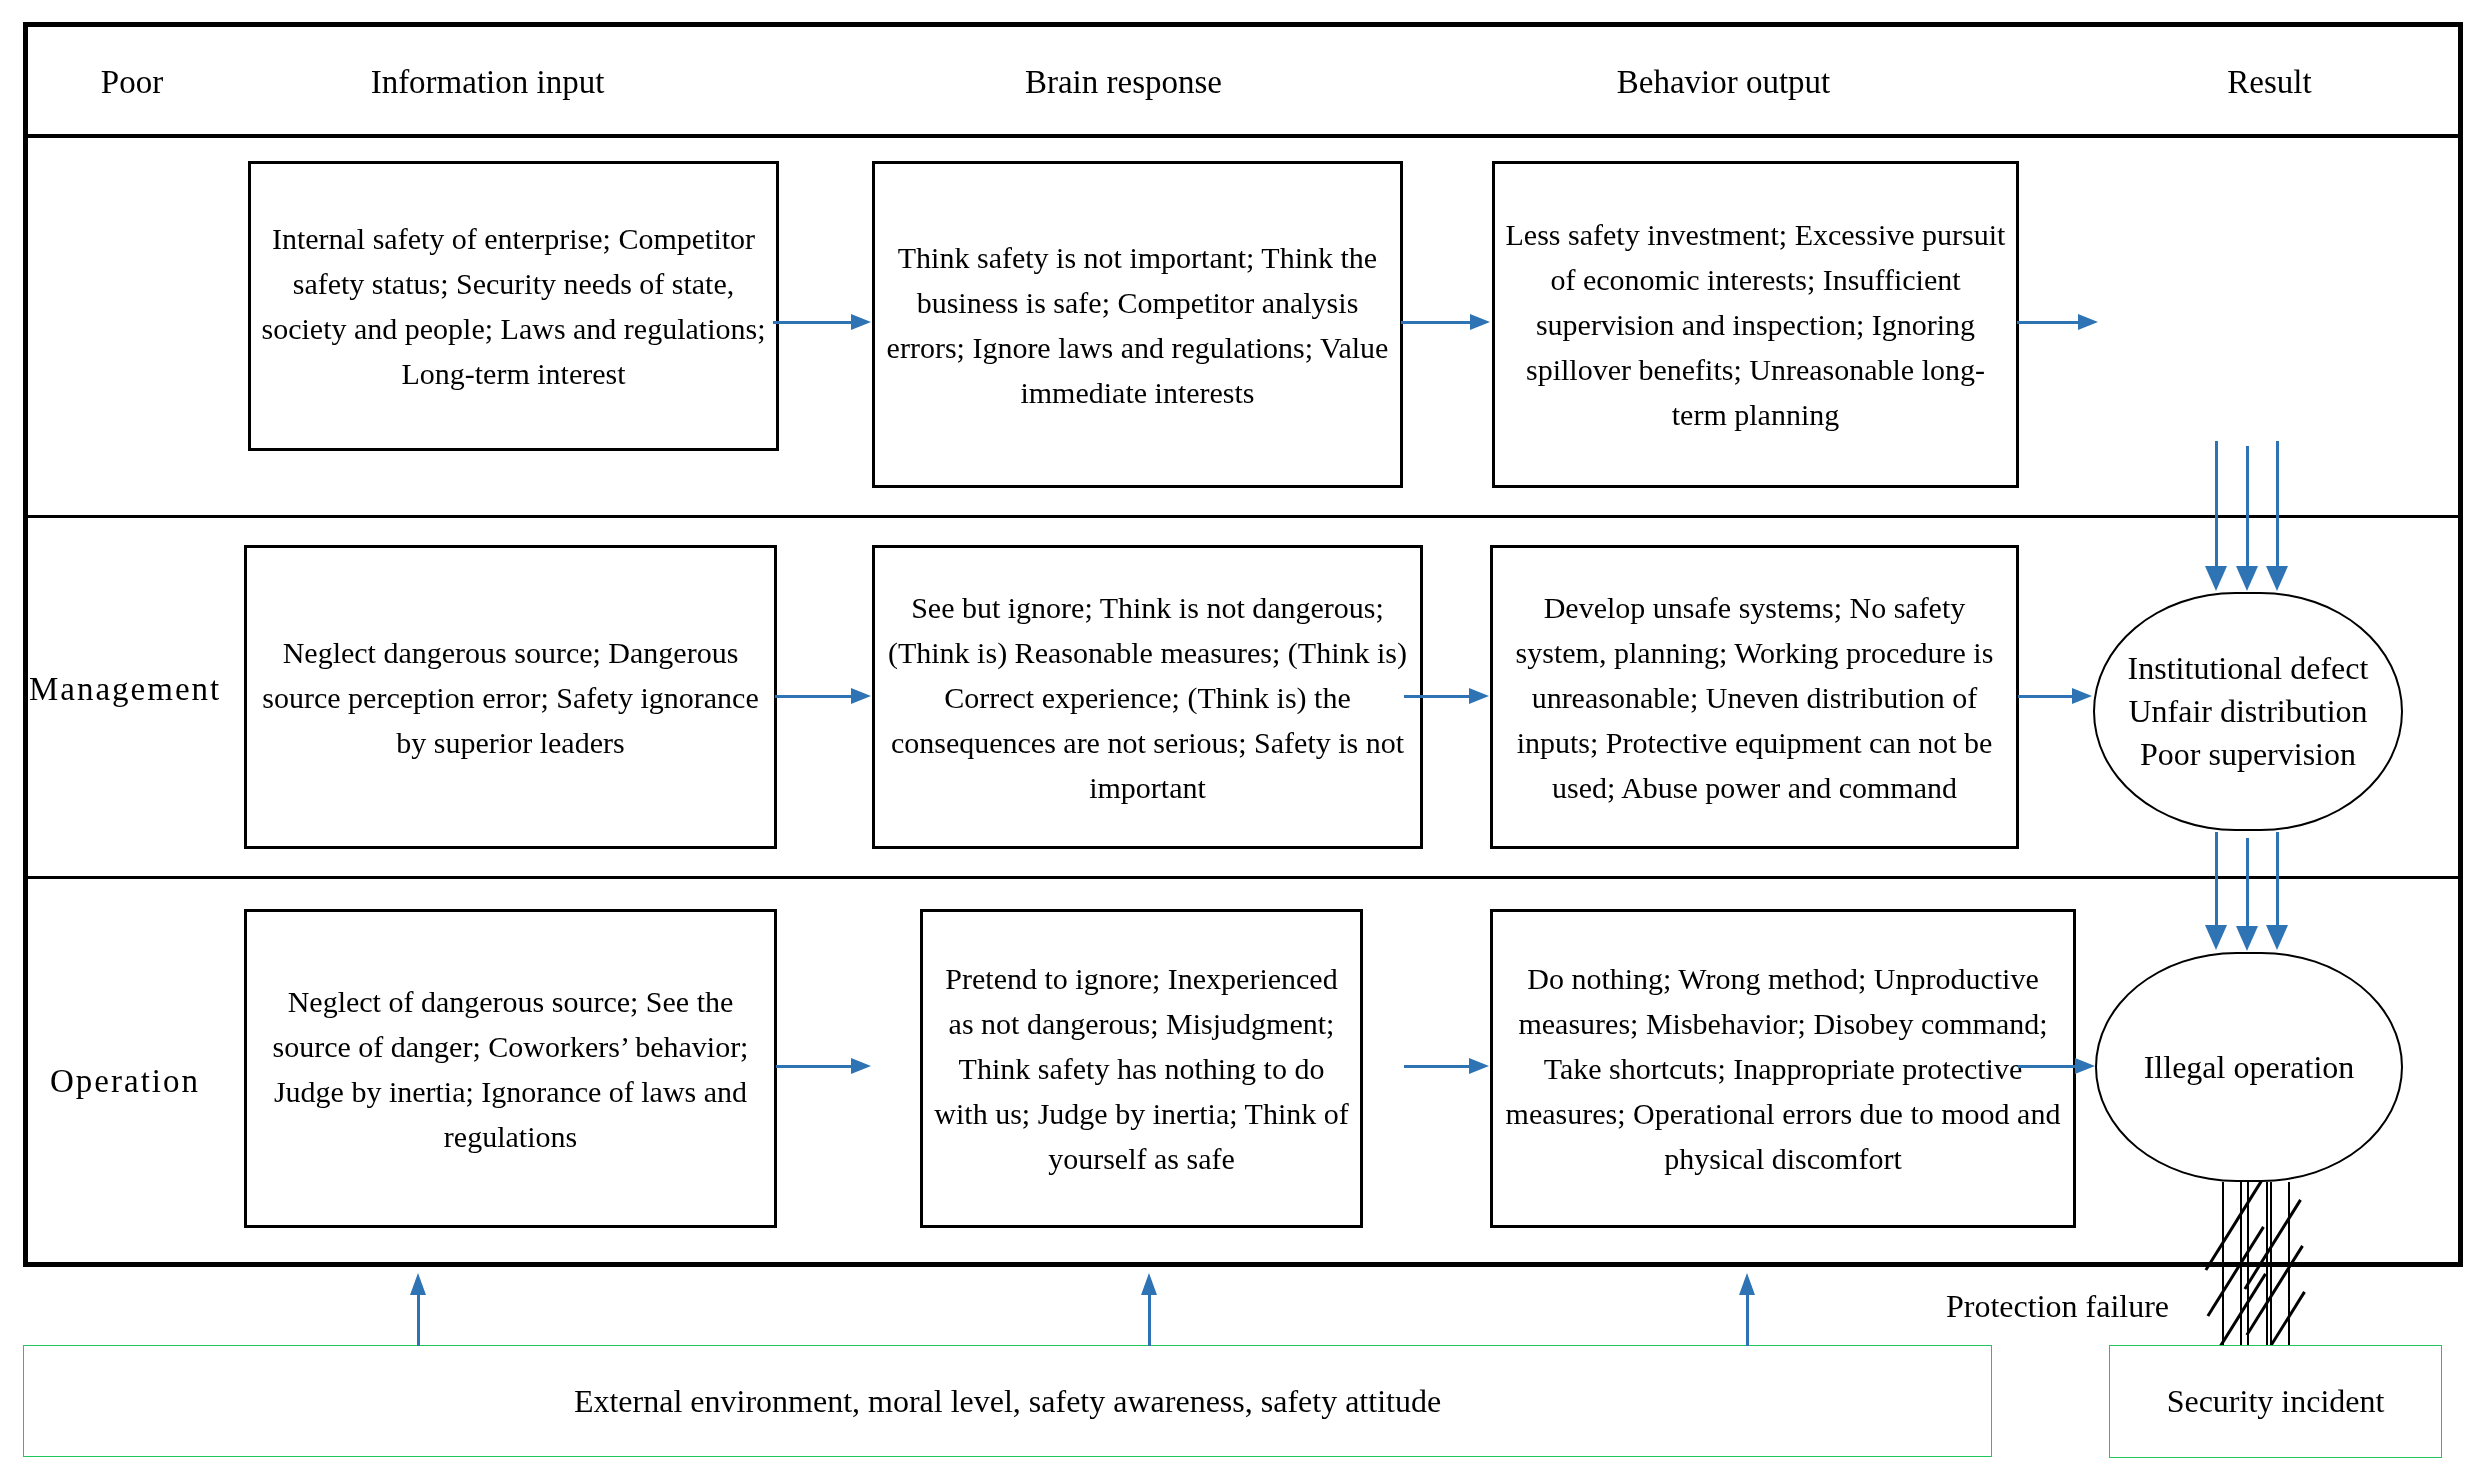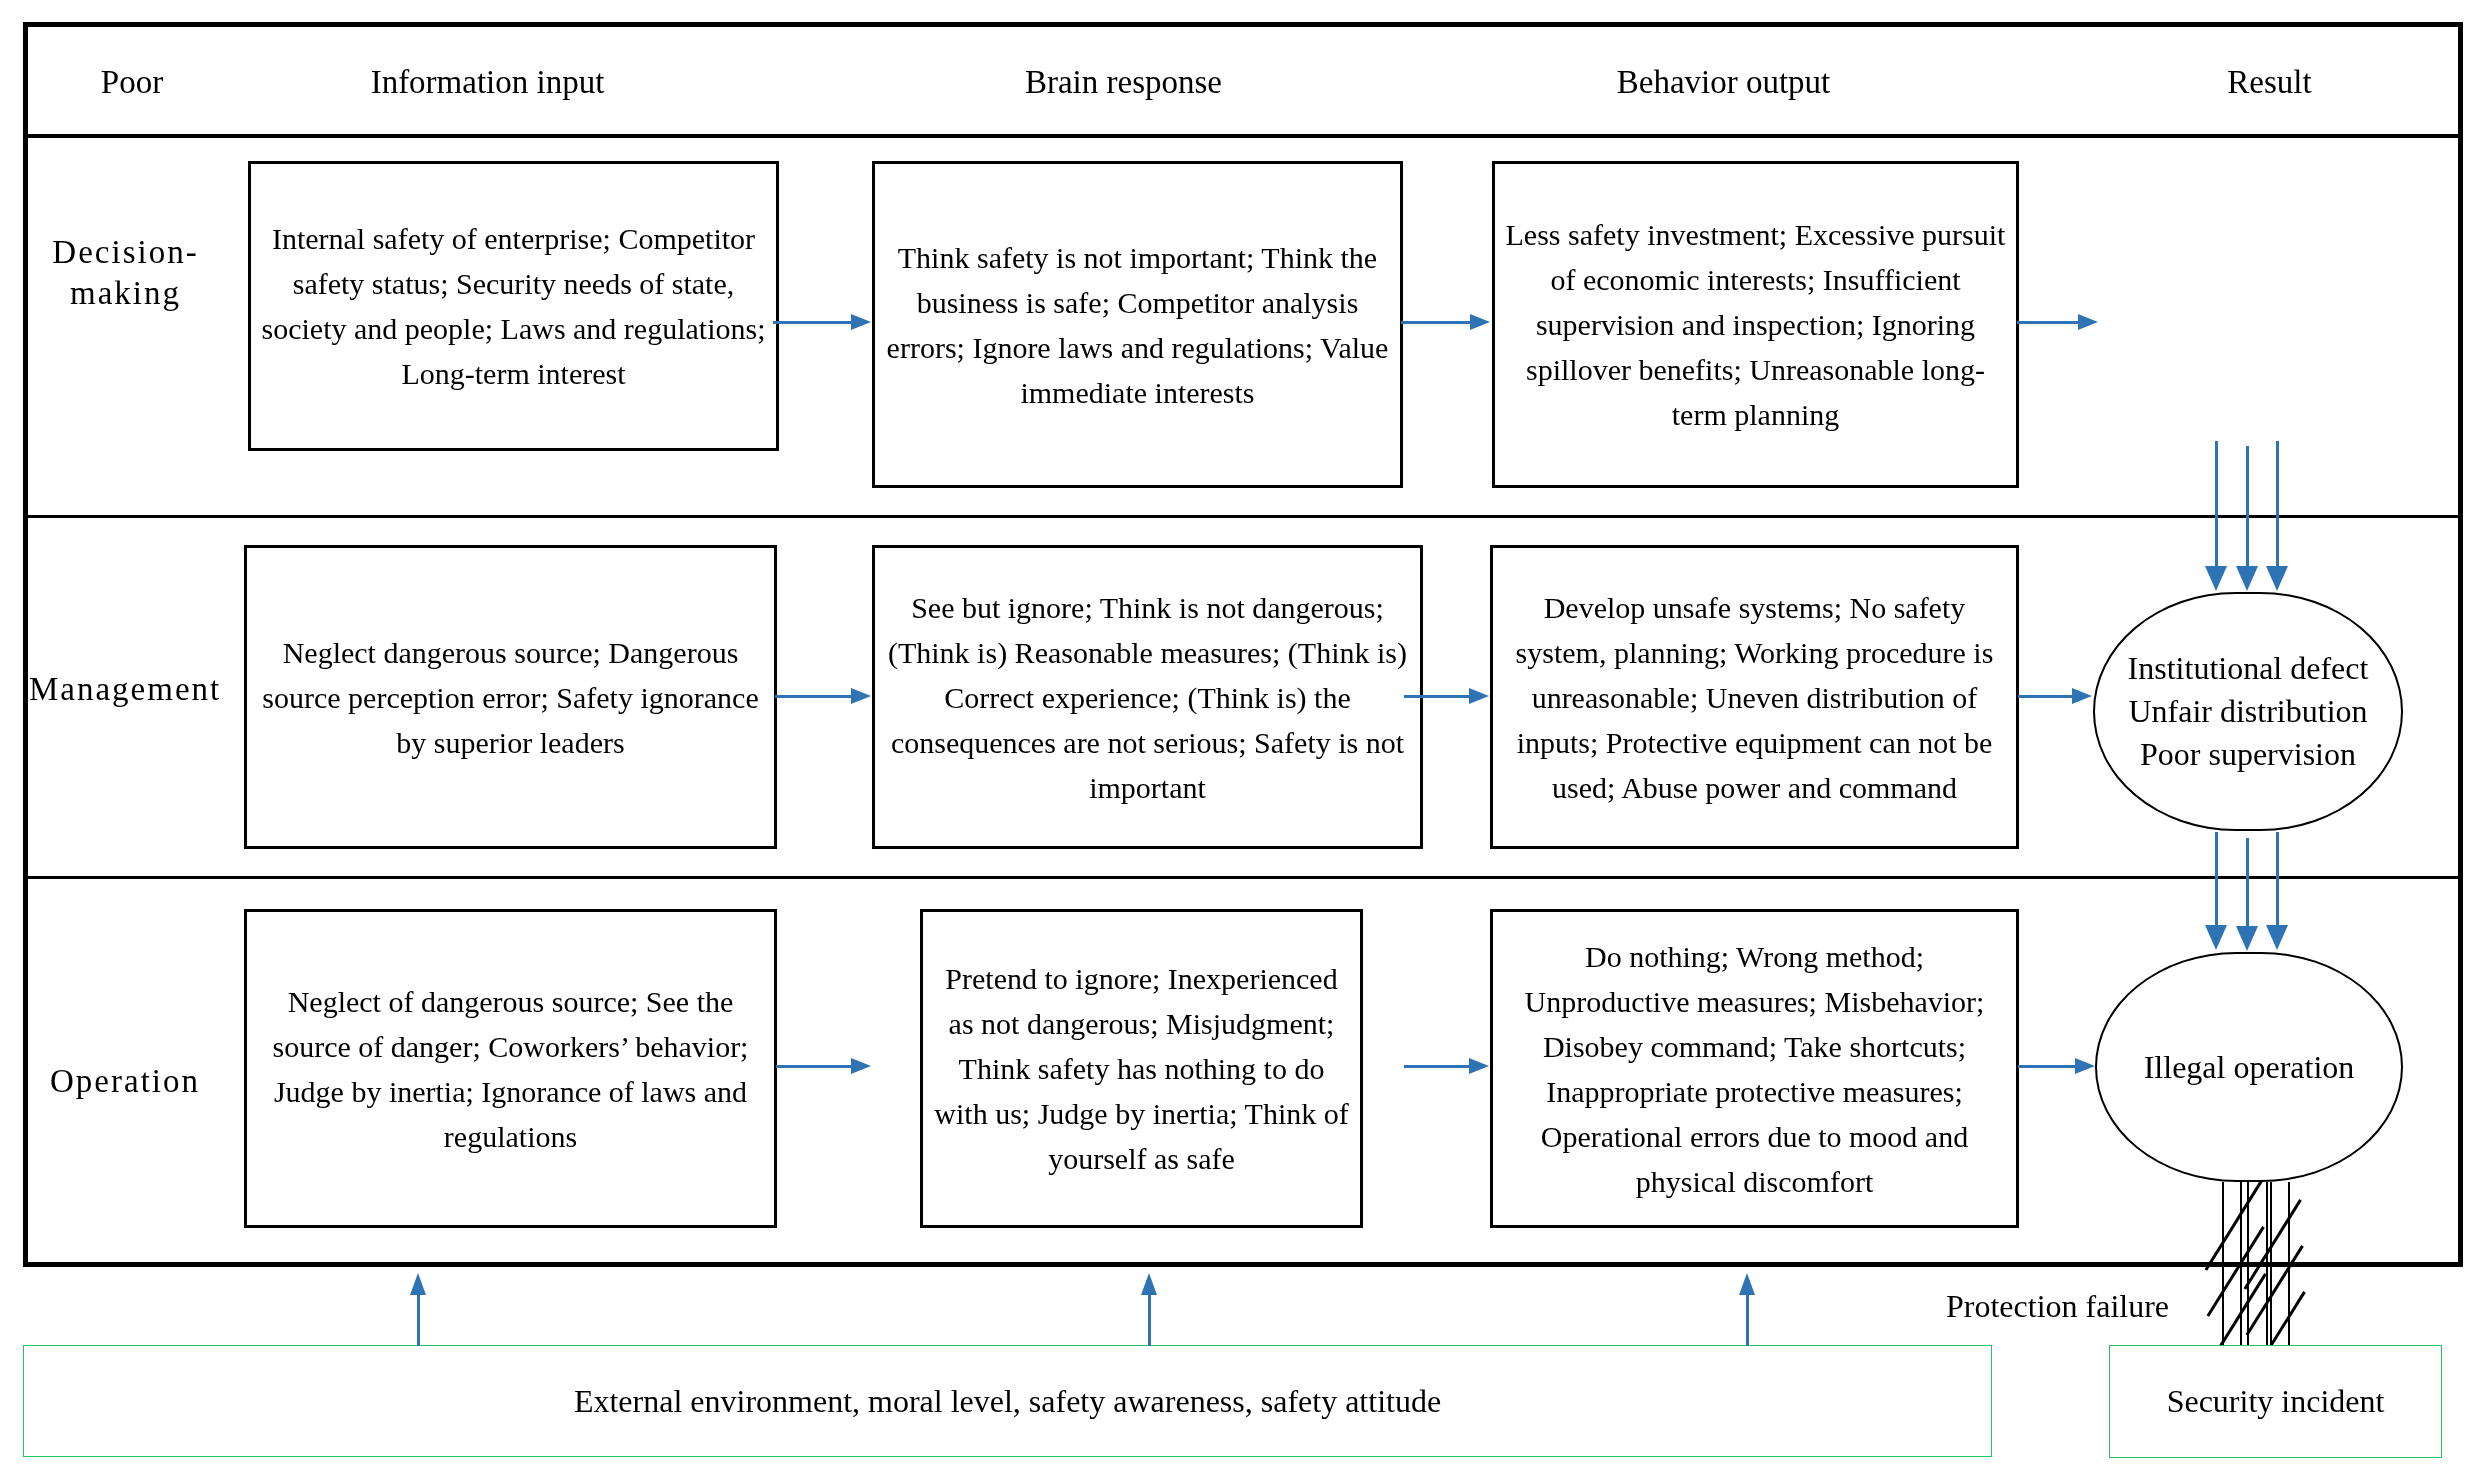--- a/index.html
+++ b/index.html
@@ -57,21 +57,20 @@
   <div class="hline" style="left:26px;top:134px;width:2435px;height:4px"></div>
   <div class="hline" style="left:26px;top:515px;width:2435px;height:3.3px"></div>
   <div class="hline" style="left:26px;top:876px;width:2435px;height:3.3px"></div>
 
   <div class="hdr" style="left:40px;top:61px;width:184px">Poor</div>
   <div class="hdr" style="left:323px;top:61px;width:329px">Information input</div>
   <div class="hdr" style="left:959px;top:61px;width:329px">Brain response</div>
   <div class="hdr" style="left:1559px;top:61px;width:329px">Behavior output</div>
   <div class="hdr" style="left:2105px;top:61px;width:329px">Result</div>
 
-  <div class="lvl" style="left:20px;top:230px;width:211px;height:86px">Decision-making</div>
   <div class="lvl" style="left:6.6px;top:666px;width:237px;height:46px">Management</div>
   <div class="lvl" style="left:13px;top:1058px;width:224px;height:46px">Operation</div>
 
   <div class="box" style="left:248px;top:161px;width:531px;height:290px">
     <div class="txt">Internal safety of enterprise; Competitor safety status; Security needs of state, society and people; Laws and regulations; Long-term interest</div>
   </div>
   <div class="box" style="left:872px;top:161px;width:531px;height:327px">
     <div class="txt">Think safety is not important; Think the business is safe; Competitor analysis errors; Ignore laws and regulations; Value immediate interests</div>
   </div>
   <div class="box" style="left:1492px;top:161px;width:527px;height:327px">
@@ -92,21 +91,21 @@
 Unfair distribution
 Poor supervision</div>
   </div>
 
   <div class="box" style="left:244px;top:909px;width:533px;height:319px">
     <div class="txt">Neglect of dangerous source; See the source of danger; Coworkers’ behavior; Judge by inertia; Ignorance of laws and regulations</div>
   </div>
   <div class="box" style="left:920px;top:909px;width:443px;height:319px">
     <div class="txt">Pretend to ignore; Inexperienced as not dangerous; Misjudgment; Think safety has nothing to do with us; Judge by inertia; Think of yourself as safe</div>
   </div>
-  <div class="box" style="left:1490px;top:909px;width:529px;height:319px">
+  <div class="box" style="left:1490px;top:909px;width:586px;height:319px">
     <div class="txt">Do nothing; Wrong method; Unproductive measures; Misbehavior; Disobey command; Take shortcuts; Inappropriate protective measures; Operational errors due to mood and physical discomfort</div>
   </div>
   <div class="stadium" style="left:2095px;top:952px;width:308px;height:230px">
     <div class="txt">Illegal operation</div>
   </div>
 
   <div class="arrow-r" style="left:773px;top:321px;width:78px"></div>
   <div class="arrow-r" style="left:1401px;top:321px;width:69px"></div>
   <div class="arrow-r" style="left:2017px;top:321px;width:61px"></div>
 

